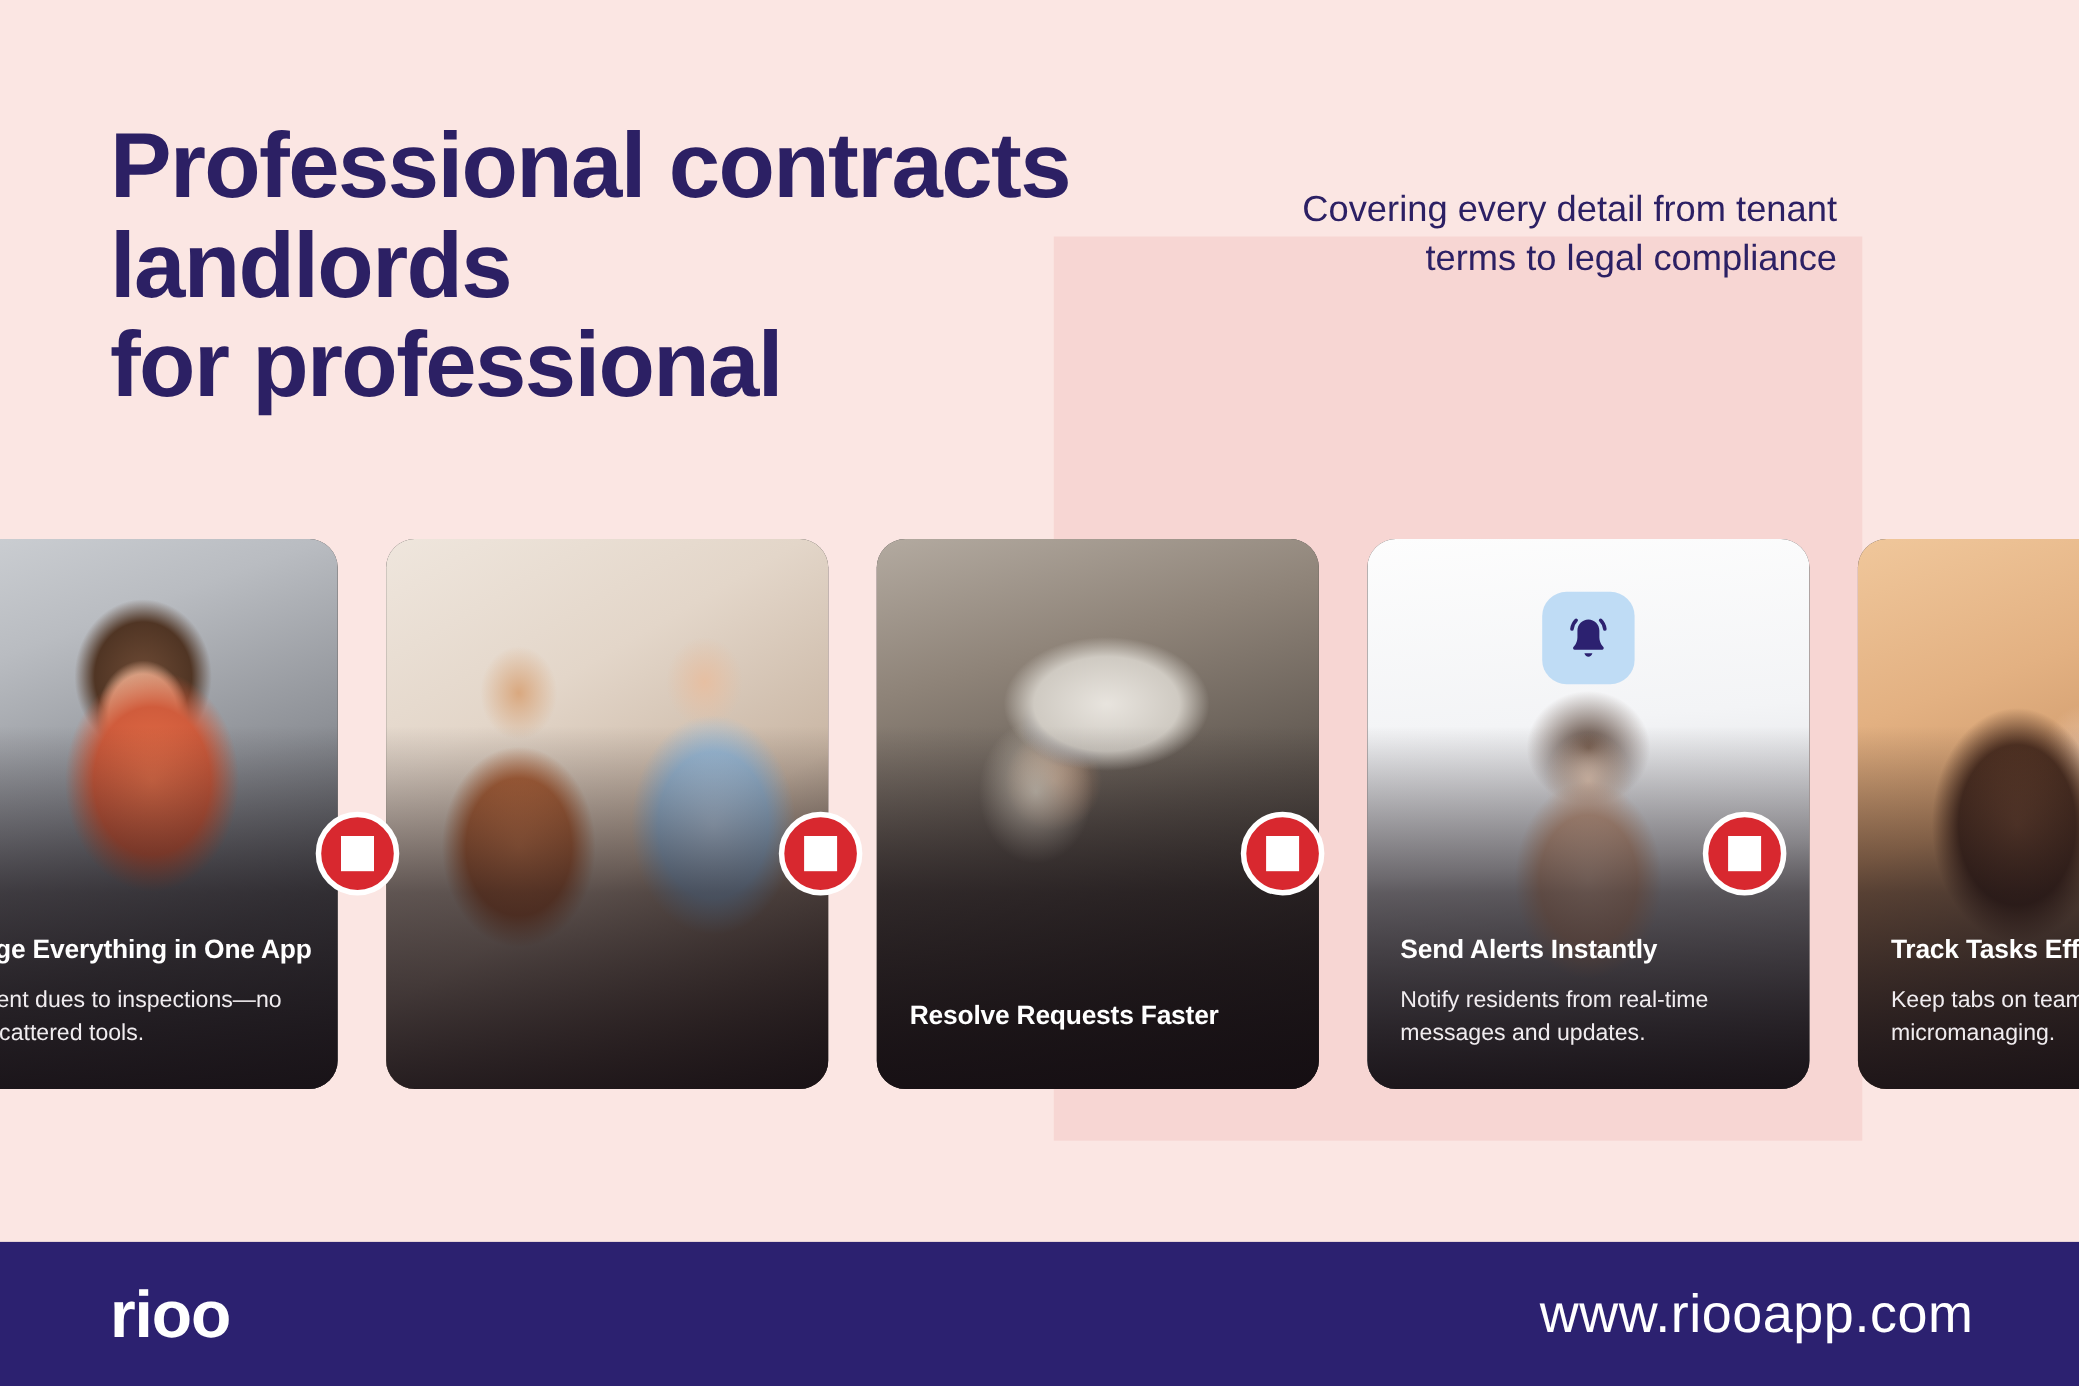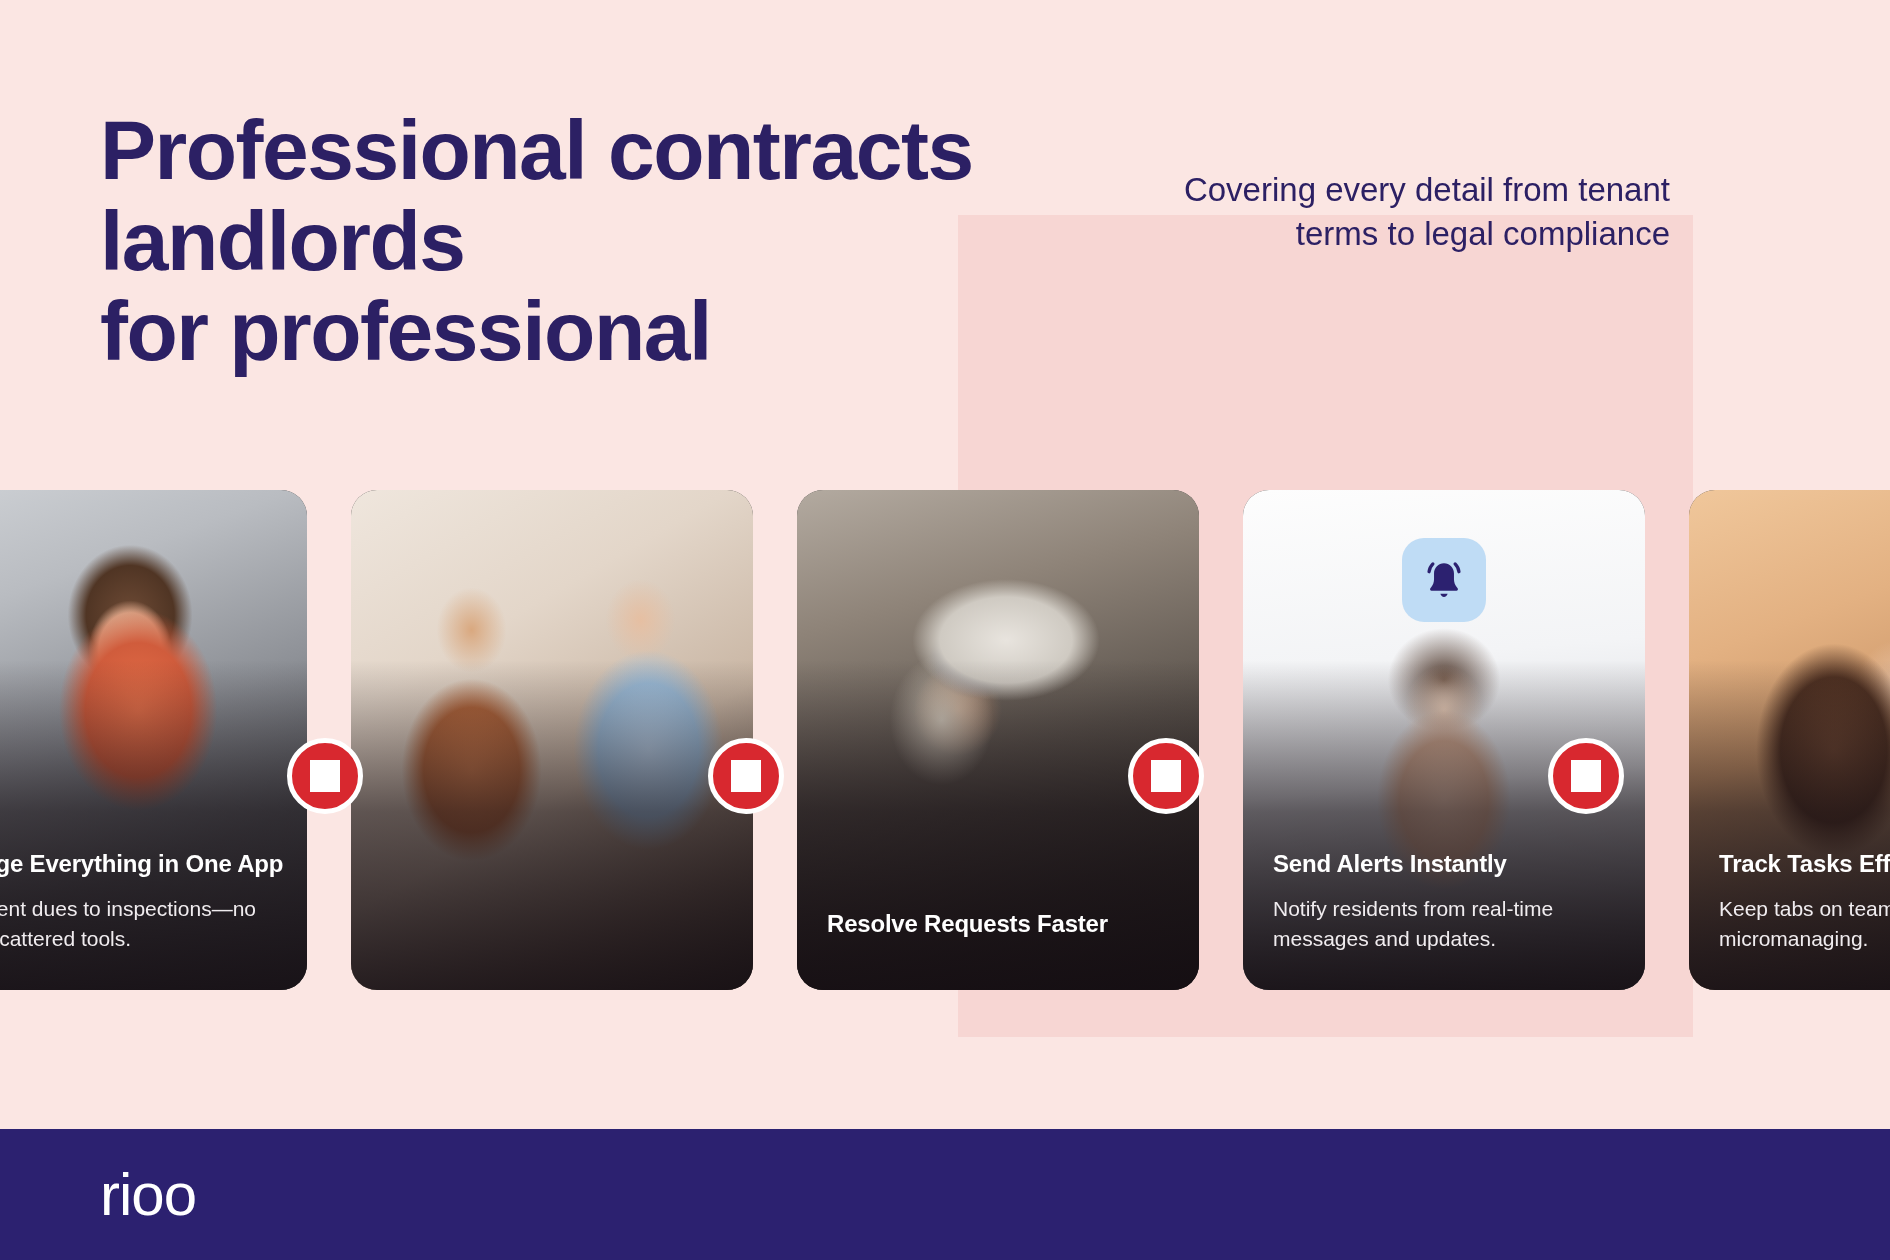--- a/index.html
+++ b/index.html
@@ -168,21 +168,21 @@
     width:1890px; height:131px;
     background:#2c2170;
     z-index:10;
   }
   .logo{
     position:absolute;
     left:100px; top:50%;
     transform:translateY(-50%);
     color:#ffffff;
     font-size:60px;
-    font-weight:normal;
+    font-weight:bold;
     letter-spacing:-1px;
     line-height:1;
   }
   .site-url{
     position:absolute;
     right:96px; top:50%;
     transform:translateY(-50%);
     color:#ffffff;
     font-size:49px;
     letter-spacing:.5px;
@@ -265,15 +265,16 @@
     </div>
   <div class="marker m3">
       <span class="sq"></span>
     </div>
   <div class="marker m4">
       <span class="sq"></span>
     </div>
 
   <div class="footer">
     <div class="logo">rioo</div>
+    <div class="site-url">www.riooapp.com</div>
   </div>
 
 </div>
 
 </body></html>

